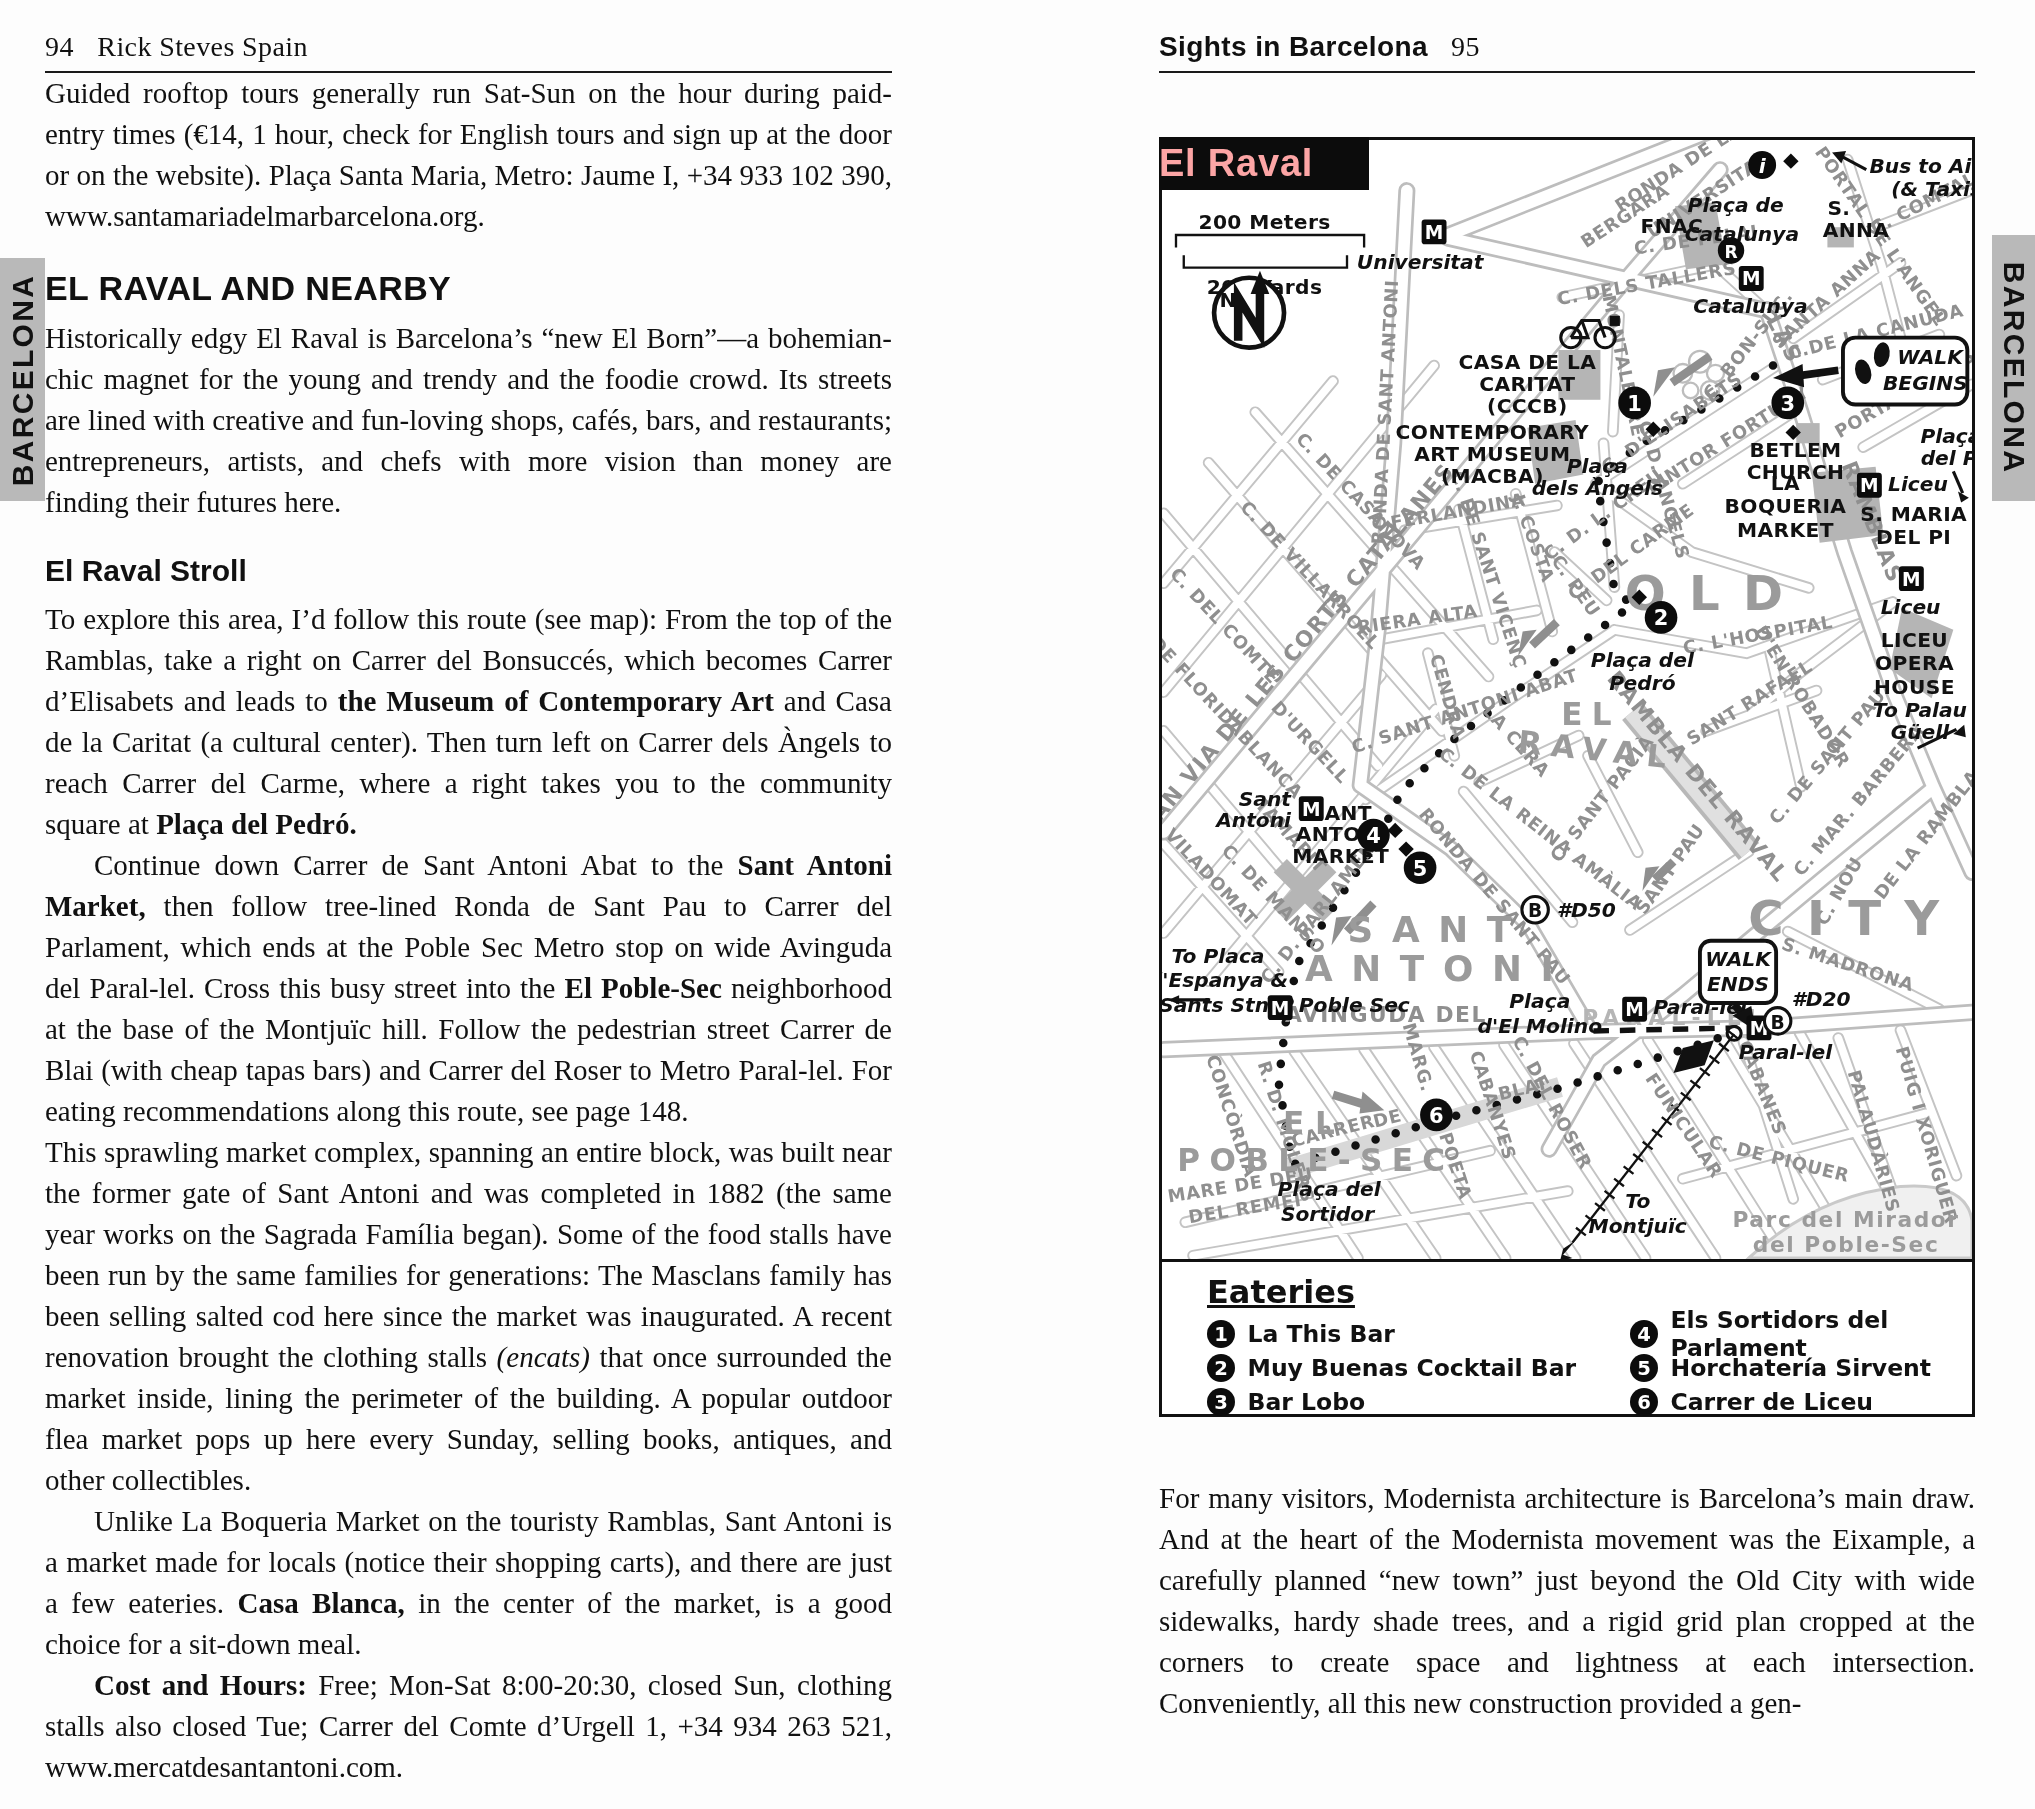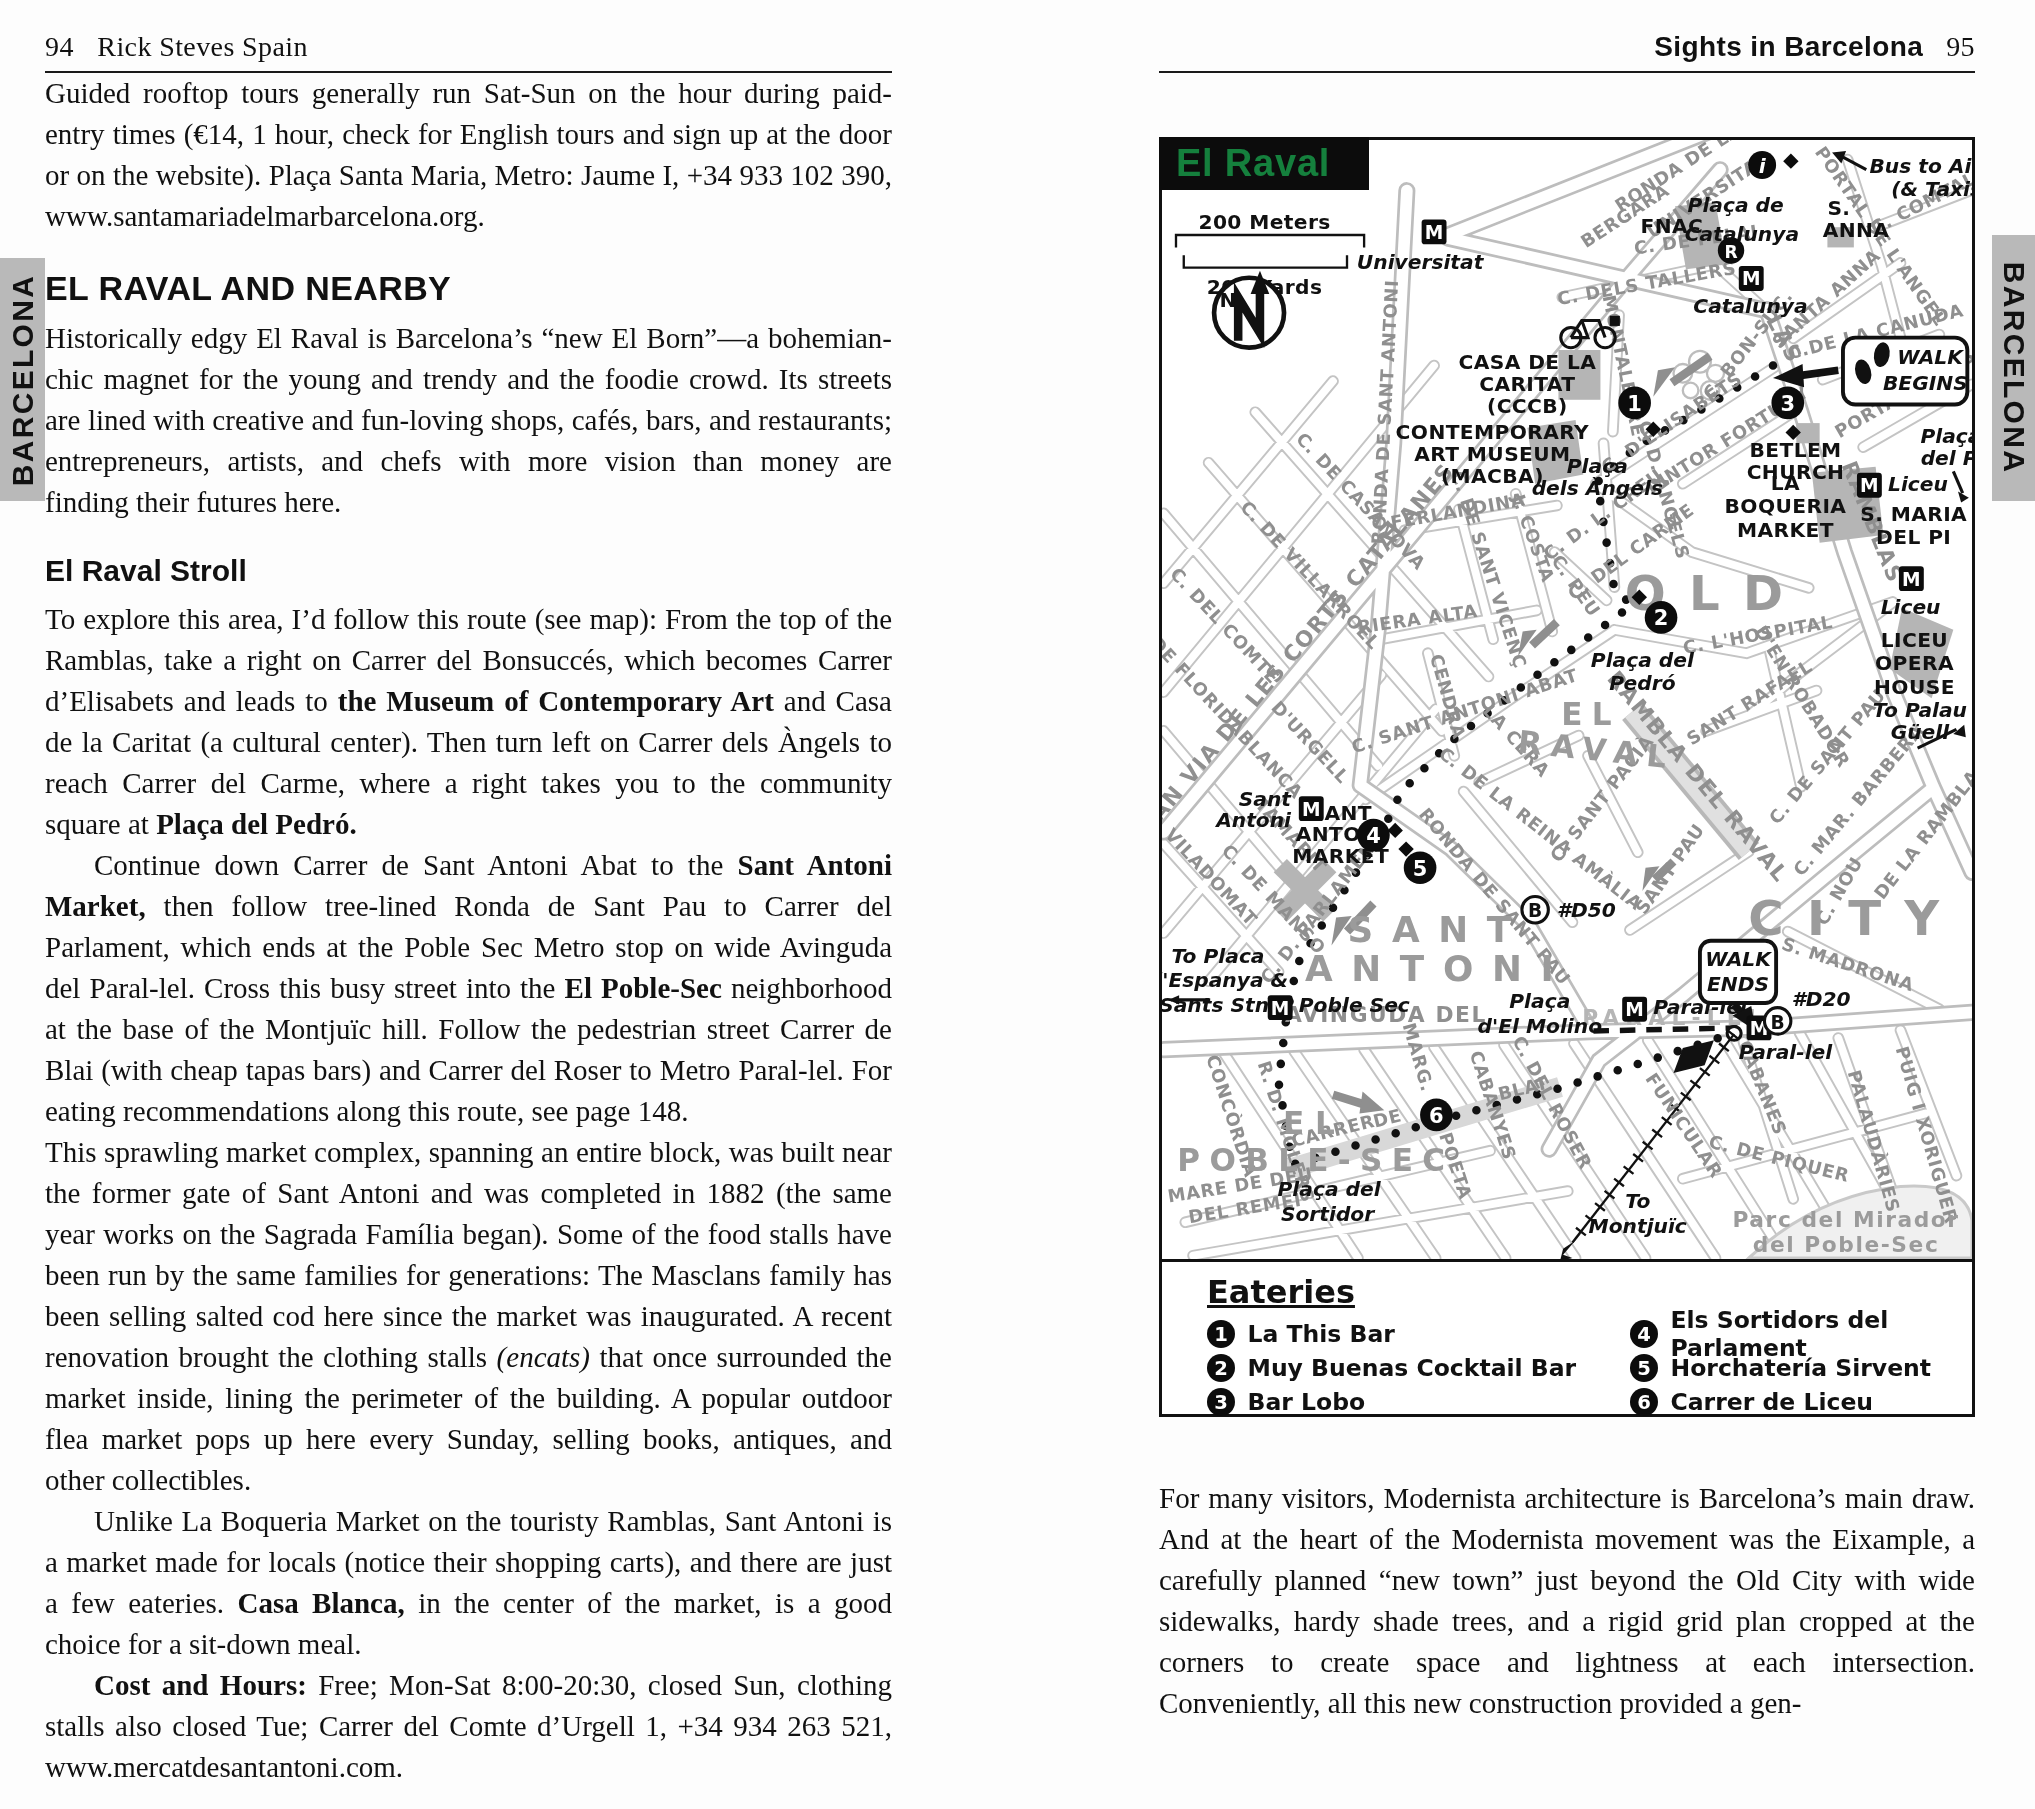--- a/index.html
+++ b/index.html
@@ -4,40 +4,40 @@
 <style>
   html,body{margin:0;padding:0;background:#777;}
   .sheet{position:relative;width:2035px;height:1809px;background:#fdfdfd;font-family:"Liberation Serif",serif;color:#111;overflow:hidden;}
   
   .col{position:absolute;top:31px;}
   .col-left{left:45px;width:847px;}
   .col-right{left:1159px;width:816px;}
   .runhead{display:flex;align-items:baseline;font-size:28px;letter-spacing:0.4px;}
   .runhead .pgnum{font-size:28px;}
   .runhead-left .pgnum{margin-right:23.5px;}
-  .runhead-right{justify-content:flex-end;font-family:"Liberation Sans",sans-serif;}
+  .runhead-right{justify-content:flex-start;font-family:"Liberation Sans",sans-serif;}
   .runhead-right .title{font-weight:bold;}
   .runhead-right .pgnum{margin-left:23px;font-family:"Liberation Serif",serif;}
   .rule{border-bottom:2.3px solid #1a1a1a;margin-top:7.8px;}
   .body-text{font-size:29px;line-height:41px;text-align:justify;}
   .body-text p{margin:0;}
   .ind{text-indent:49px;}
   h1.sec{font-family:"Liberation Sans",sans-serif;font-weight:bold;font-size:34px;margin:31px 0 9.4px 0;letter-spacing:0.4px;}
   h2.sub{font-family:"Liberation Sans",sans-serif;font-weight:bold;font-size:30px;margin:27px 0 7.8px 0;}
   .intro{margin-top:33px;}
   
   .tab{position:absolute;background:#b9b9b9;}
   .tab span{position:absolute;left:50%;top:50%;transform:translate(-50%,-50%);font-family:"Liberation Sans",sans-serif;font-weight:bold;font-size:30px;letter-spacing:2.3px;color:#111;white-space:nowrap;}
   .tab-left{left:0;top:258px;width:45px;height:243px;}
   .tab-left span{transform:translate(-50%,-50%) rotate(-90deg);}
   .tab-right{left:1992px;top:235px;width:43px;height:266px;}
   .tab-right span{transform:translate(-50%,-50%) rotate(90deg);}
   
   .mapbox{position:absolute;left:1159px;top:137px;width:816px;height:1280px;border:3.1px solid #111;box-sizing:border-box;background:#fff;}
-  .map-title{position:absolute;left:-3.1px;top:-3.1px;width:210px;height:53px;background:#0c0c0c;color:#15803d;font-family:"Liberation Sans",sans-serif;font-weight:bold;font-size:38px;line-height:53px;padding-left:17px;box-sizing:border-box;letter-spacing:0.8px;}
+  .map-title{position:absolute;left:-3.1px;top:-3.1px;width:210px;height:53px;background:#0c0c0c;color:#fca5a5;font-family:"Liberation Sans",sans-serif;font-weight:bold;font-size:38px;line-height:53px;padding-left:0;box-sizing:border-box;letter-spacing:0.8px;}
   .mapsvg{display:block;width:100%;height:1122px;}
   svg text{font-family:"DejaVu Sans",sans-serif;text-anchor:middle;}
   .ms{fill:#8f8f8f;font-size:23px;font-weight:bold;letter-spacing:1px;}
   .ms2{fill:#8f8f8f;font-size:28px;font-weight:bold;letter-spacing:2px;}
   .poi{fill:#111;font-size:26px;font-weight:bold;letter-spacing:.5px;}
   .itl{fill:#111;font-size:26px;font-weight:bold;font-style:italic;}
   .big{fill:#9b9b9b;font-weight:bold;}
   .wht{fill:#fff;font-weight:bold;}
   .ta-s{text-anchor:start;}
   .ta-e{text-anchor:end;}

